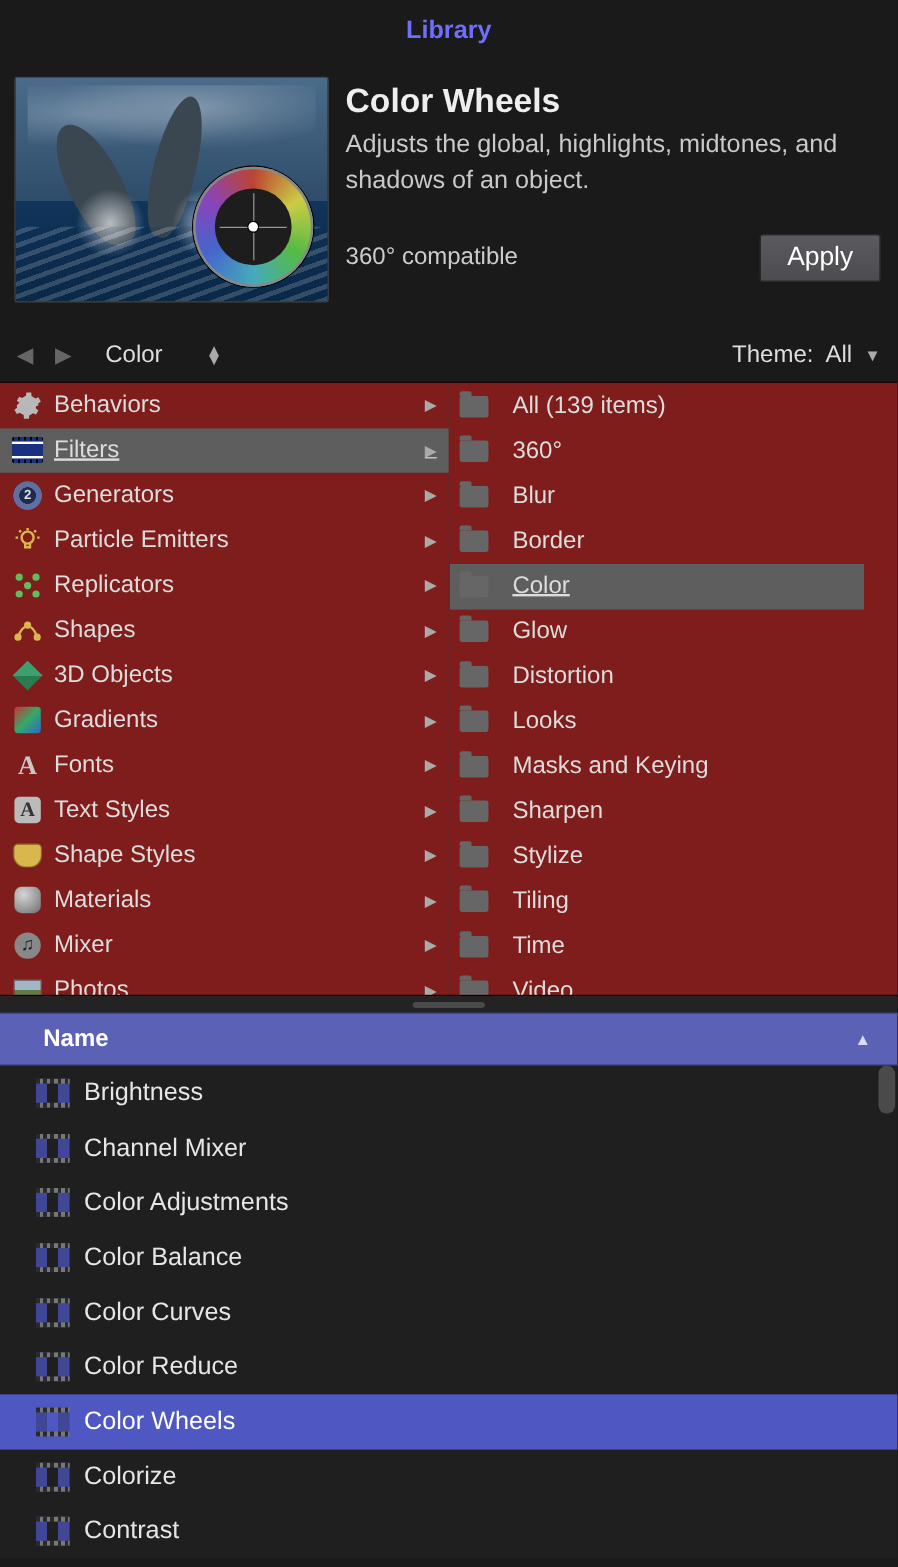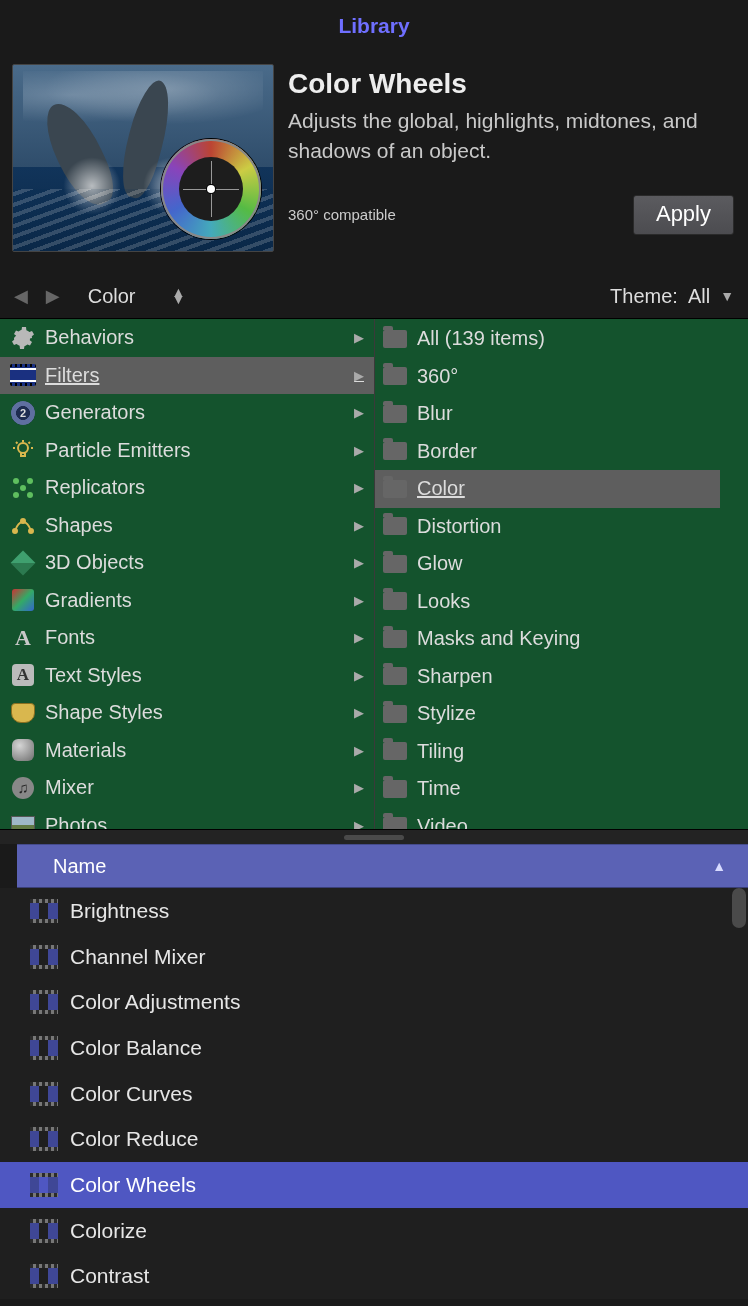--- a/index.html
+++ b/index.html
@@ -63,53 +63,53 @@
   .thumb .wheel .cross::before, .thumb .wheel .cross::after {
     content:""; position:absolute; background:rgba(220,220,220,.65);
   }
   .thumb .wheel .cross::before { left:50%; top:22%; bottom:22%; width:1px; }
   .thumb .wheel .cross::after { top:50%; left:22%; right:22%; height:1px; }
 
   .preview-text { flex:1; padding-top:4px; }
   .preview-title { font-size:28px; font-weight:700; color:#eee; margin-bottom:6px; }
   .preview-desc { font-size:21px; color:#c9c9c9; line-height:1.45; }
   .preview-row2 { display:flex; align-items:center; justify-content:space-between; margin-top:28px; }
-  .compat { font-size:15px; color:#ccc; }
+  .compat { font-size:20px; color:#ccc; }
   .apply-btn {
     background:linear-gradient(#5b5b5f,#4c4c50); color:#fff; font-size:22px;
     font-weight:500;
     border:1px solid #2a2a2a; border-radius:3px; padding:5px 22px 7px; cursor:pointer;
   }
 
   
   .crumb {
     display:flex; align-items:center; height:44px; padding:0 14px;
     background:#1a1a1a; font-size:20px;
   }
   .crumb .nav-arrows { display:flex; gap:18px; color:#666; margin-right:28px; }
   .crumb .nav-arrows span { cursor:pointer; font-size:18px; }
   .crumb .path-btn { display:flex; align-items:center; gap:36px; color:#ddd; cursor:pointer; }
   .crumb .updown { font-size:14px; color:#aaa; letter-spacing:-4px; line-height:.5; }
   .crumb .spacer { flex:1; }
   .crumb .theme { color:#ddd; display:flex; align-items:center; gap:10px; cursor:pointer; }
   .crumb .chev { font-size:14px; color:#aaa; }
 
   
-  .browser { display:flex; height:512px; border-top:1px solid #000; border-bottom:1px solid #000; background:#14532d; }
+  .browser { display:flex; height:512px; border-top:1px solid #000; border-bottom:1px solid #000; background:#7f1d1d; }
   .col { overflow:hidden; }
   .col-left { width:375px; border-right:1px solid #3a3a3a; }
   .col-right { flex:1; padding-top:1px; padding-right:28px; }
   .cat-row, .sub-row {
     display:flex; align-items:center; height:37.5px; padding:0 10px;
     font-size:20px; cursor:pointer; white-space:nowrap;
   }
   .cat-row.selected, .sub-row.selected { background:#5e5e5e;text-decoration:underline; }
   .cat-row .ico { width:26px; height:26px; margin-right:9px; display:flex; align-items:center; justify-content:center; flex-shrink:0; }
   .cat-row .tri, .sub-row .tri { margin-left:auto; font-size:13px; color:#aaa; }
-  .sub-row { padding-left:8px; }
+  .sub-row { padding-left:8px;gap:10px; }
   .sub-row .folder {
     width:24px; height:18px; margin-right:10px; flex-shrink:0;
     background:#666; border-radius:2px; position:relative;
   }
   .sub-row .folder::before {
     content:""; position:absolute; left:0; top:-4px; width:10px; height:4px;
     background:#666; border-radius:2px 2px 0 0;
   }
 
   
@@ -143,22 +143,22 @@
   .ico-music { width:22px; height:22px; border-radius:50%; background:#888; color:#222; display:flex; align-items:center; justify-content:center; font-size:15px; }
   .ico-photo { width:24px; height:18px; background:linear-gradient(#9fb8c8 50%,#627a45 50%); border:1px solid #555; }
 
   
   .drag { height:14px; background:#232323; display:flex; align-items:center; justify-content:center; }
   .drag .pill { width:60px; height:5px; border-radius:3px; background:#4a4a4a; }
 
   
   .list-header {
     height:44px; display:flex; align-items:center; padding:0 22px 0 36px;
-    background:#5b62b5; color:#fff; font-weight:400; font-size:20px;
-    border-top:1px solid #454b8c; border-bottom:1px solid #3a3f77;margin-left:17px;
+    background:#5b62b5; color:#fff; font-weight:700; font-size:20px;
+    border-top:1px solid #454b8c; border-bottom:1px solid #3a3f77;
   }
   .list-header .sort { margin-left:auto; font-size:14px; color:#d8dbff; }
   .list-wrap { position:relative; }
   .list-sb { position:absolute; top:0; right:2px; width:14px; height:40px; border-radius:7px; background:#4a4a4a; }
   .list { background:#1f1f1f; }
   .lrow {
     display:flex; align-items:center; height:45.7px; padding-left:30px;
     font-size:21px; color:#e6e6e6; cursor:pointer;
   }
   .lrow.selected { background:#4f57c2; color:#fff; }
@@ -351,25 +351,25 @@
       <div class="sub-row">
         <span class="folder"></span>
         <span>Border</span>
       </div>
       <div class="sub-row selected">
         <span class="folder"></span>
         <span>Color</span>
       </div>
       <div class="sub-row">
         <span class="folder"></span>
+        <span>Glow</span>
+      </div>
+      <div class="sub-row">
+        <span class="folder"></span>
         <span>Distortion</span>
-      </div>
-      <div class="sub-row">
-        <span class="folder"></span>
-        <span>Glow</span>
       </div>
       <div class="sub-row">
         <span class="folder"></span>
         <span>Looks</span>
       </div>
       <div class="sub-row">
         <span class="folder"></span>
         <span>Masks and Keying</span>
       </div>
       <div class="sub-row">

